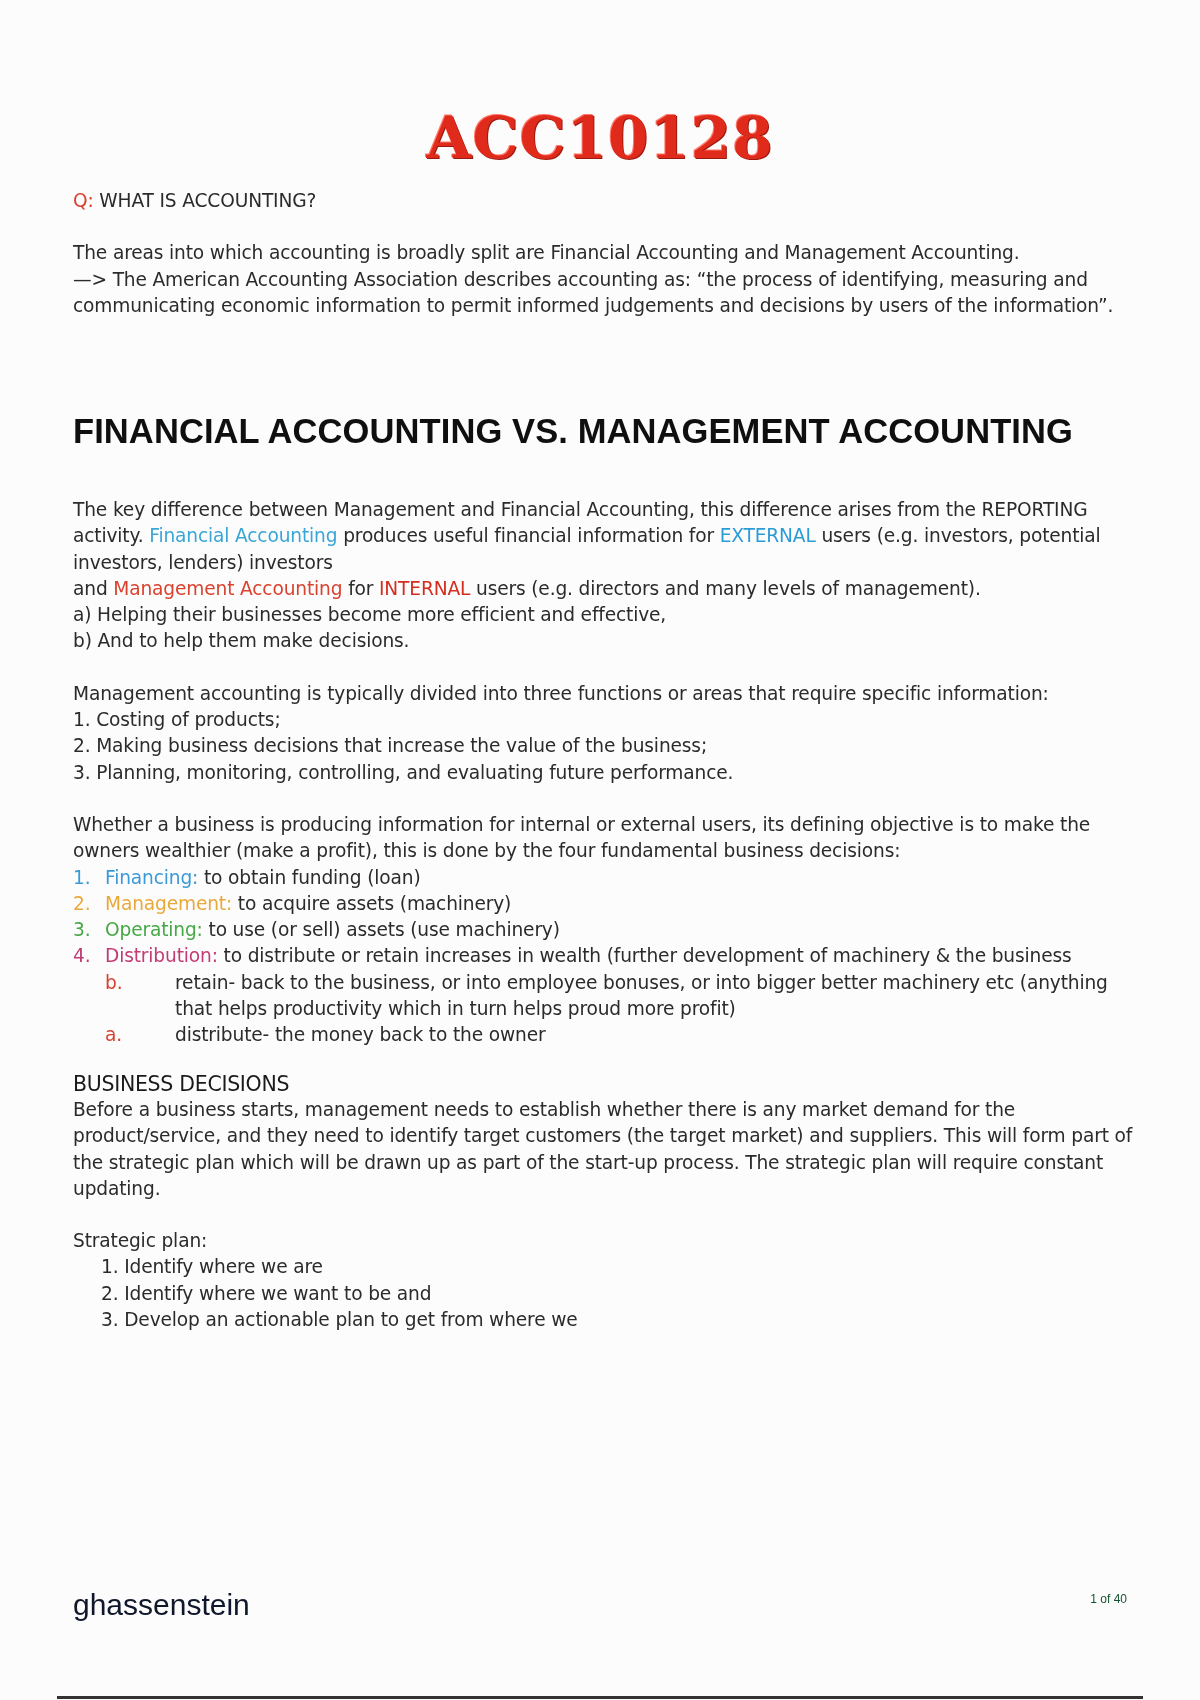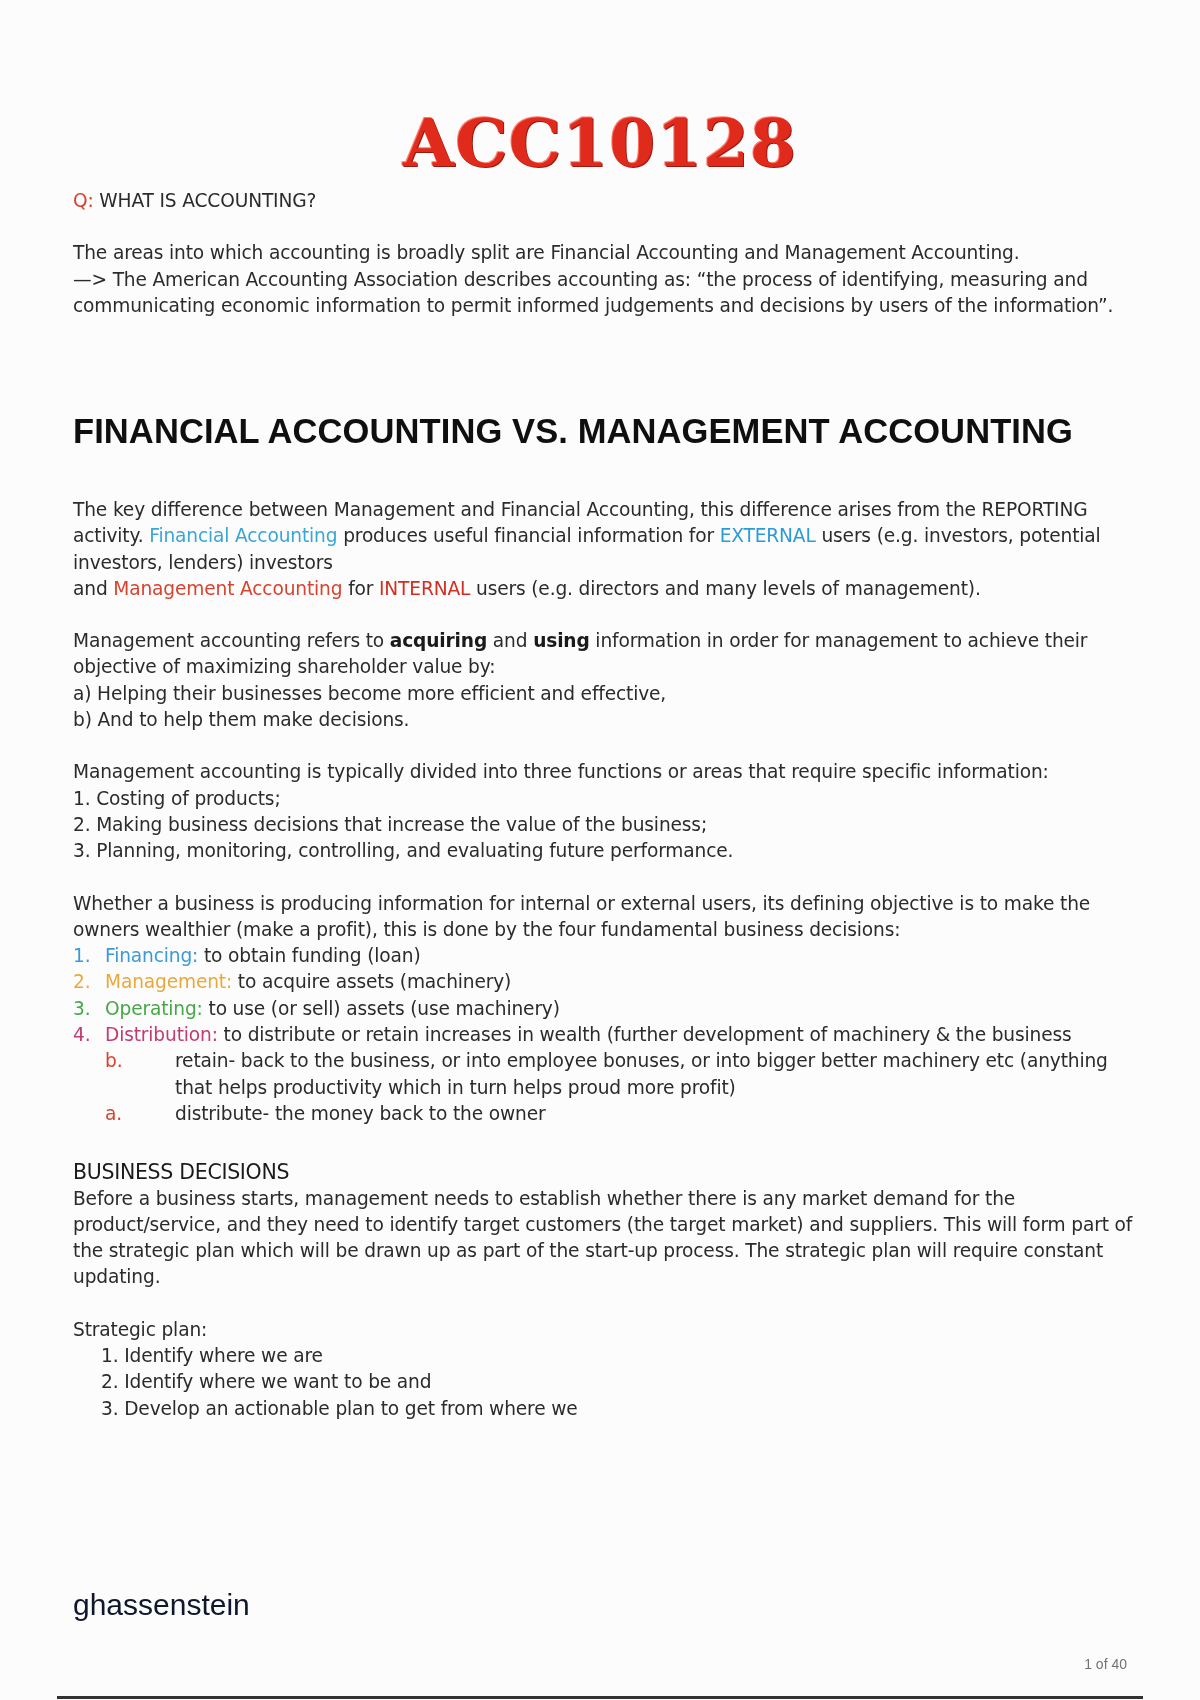--- a/index.html
+++ b/index.html
@@ -4,21 +4,21 @@
 <style>
   html, body { margin: 0; padding: 0; }
   body {
     width: 1200px; height: 1700px; position: relative; overflow: hidden;
     background: #fdfcfd;
     font-family: "DejaVu Sans", sans-serif;
     color: #2b2b2b;
   }
   .title {
     position: absolute; left: 0; width: 1200px; top: 104px; text-align: center;
-    font-family: "DejaVu Serif", serif; font-weight: bold; font-size: 66px;
+    font-family: "DejaVu Serif", serif; font-weight: bold; font-size: 58px;
     color: #e02a1c; letter-spacing: 1px;
     text-shadow: 1px 1px 0 #9a1a10, -1px -1px 0 #ff7a6a;
   }
   .txt { font-size: 18.6px; line-height: 26.3px; letter-spacing: -0.15px; }
   .block { position: absolute; left: 73px; width: 1070px; }
   p { margin: 0; }
   .q { color: #d8432f; }
   .h1 {
     position: absolute; left: 73px; top: 412px;
     font-family: "Liberation Sans", sans-serif; font-weight: bold;
@@ -37,60 +37,59 @@
   .num { display: inline-block; width: 32px; text-indent: 0; }
   .subnum { display: inline-block; width: 35px; }
   .sub2 { padding-left: 102px; text-indent: -35px; }
   .h2 { font-size: 20.5px; color: #1a1a1a; letter-spacing: -0.3px; }
   .plan { padding-left: 28px; }
   .footer-left {
     position: absolute; left: 73px; top: 1588px;
     font-family: "Liberation Sans", sans-serif; font-size: 30px; color: #0f172a;
   }
   .footer-right {
-    position: absolute; right: 73px; top: 1656px;
-    font-family: "Liberation Sans", sans-serif; font-size: 14px; color: #737373;
+    position: absolute; right: 73px; top: 1592px;
+    font-family: "Liberation Sans", sans-serif; font-size: 12px; color: #14532d;
   }
   .rule { position: absolute; left: 57px; right: 57px; top: 1696px; height: 3px; background: #333; }
 </style>
 </head>
 <body>
 
 <div class="title">ACC10128</div>
 
 <div class="block txt" style="top:188px;">
   <p><span class="q">Q:</span><span> WHAT IS ACCOUNTING?</span></p>
   <p style="margin-top:26px;">The areas into which accounting is broadly split are Financial Accounting and Management Accounting.</p>
   <p>—&gt; The American Accounting Association describes accounting as: “the process of identifying, measuring and communicating economic information to permit informed judgements and decisions by users of the information”.</p>
 </div>
 
 <div class="h1">FINANCIAL ACCOUNTING VS. MANAGEMENT ACCOUNTING</div>
 
 <div class="block txt" style="top:471px;">
 
   <p style="margin-top:26px;"><span>The key difference between Management and Financial Accounting, this difference arises from the REPORTING activity. </span><span class="blue">Financial Accounting</span><span> produces useful financial information for </span><span class="blue2">EXTERNAL</span><span> users (e.g. investors, potential investors, lenders) investors</span><br><span>and </span><span class="red">Management Accounting</span><span> for </span><span class="red2">INTERNAL</span><span> users (e.g. directors and many levels of management).</span></p>
 
-  <p style="margin-top:26px;"><span>Management accounting refers to </span><b class="strong">acquiring</b><span> and </span><b class="strong">using</b><span> information in order for management to achieve their objective of maximizing shareholder value by:</span></p>
   <p>a)  Helping their businesses become more efficient and effective,</p>
   <p>b)  And to help them make decisions.</p>
 
   <p style="margin-top:26px;">Management accounting is typically divided into three functions or areas that require specific information:</p>
   <p>1. Costing of products;</p>
   <p>2. Making business decisions that increase the value of the business;</p>
   <p>3. Planning, monitoring, controlling, and evaluating future performance.</p>
 
   <p style="margin-top:26px;">Whether a business is producing information for internal or external users, its defining objective is to make the owners wealthier (make a profit), this is done by the four fundamental business decisions:</p>
   <p class="ind1"><span class="num c1">1.</span><span class="c1">Financing:</span><span> to obtain funding (loan)</span></p>
   <p class="ind1"><span class="num c2">2.</span><span class="c2">Management:</span><span> to acquire assets (machinery)</span></p>
   <p class="ind1"><span class="num c3">3.</span><span class="c3">Operating:</span><span> to use (or sell) assets (use machinery)</span></p>
   <p class="ind1"><span class="num c4">4.</span><span class="c4">Distribution:</span><span> to distribute or retain increases in wealth (further development of machinery &amp;  the business</span></p>
   <p class="sub2"><span class="subnum red">b.</span><span>retain- back to the business, or into employee bonuses, or into bigger better machinery etc (anything that helps productivity which in turn helps proud more profit)</span></p>
   <p class="sub2"><span class="subnum red">a.</span><span>distribute- the money back to the owner</span></p>
 
-  <p class="h2" style="margin-top:32px;">BUSINESS DECISIONS</p>
+  <p class="h2" style="margin-top:22px;">BUSINESS DECISIONS</p>
   <p>Before a business starts, management needs to establish whether there is any market demand for the product/service, and they need to identify target customers (the target market) and suppliers. This will form part of the strategic plan which will be drawn up as part of the start-up process. The strategic plan will require constant updating.</p>
 
   <p style="margin-top:26px;">Strategic plan:</p>
   <p class="plan">1. Identify where we are</p>
   <p class="plan">2. Identify where we want to be and</p>
   <p class="plan">3. Develop an actionable plan to get from where we</p>
 </div>
 
 <div class="footer-left">ghassenstein</div>
 <div class="footer-right">1 of 40</div>

